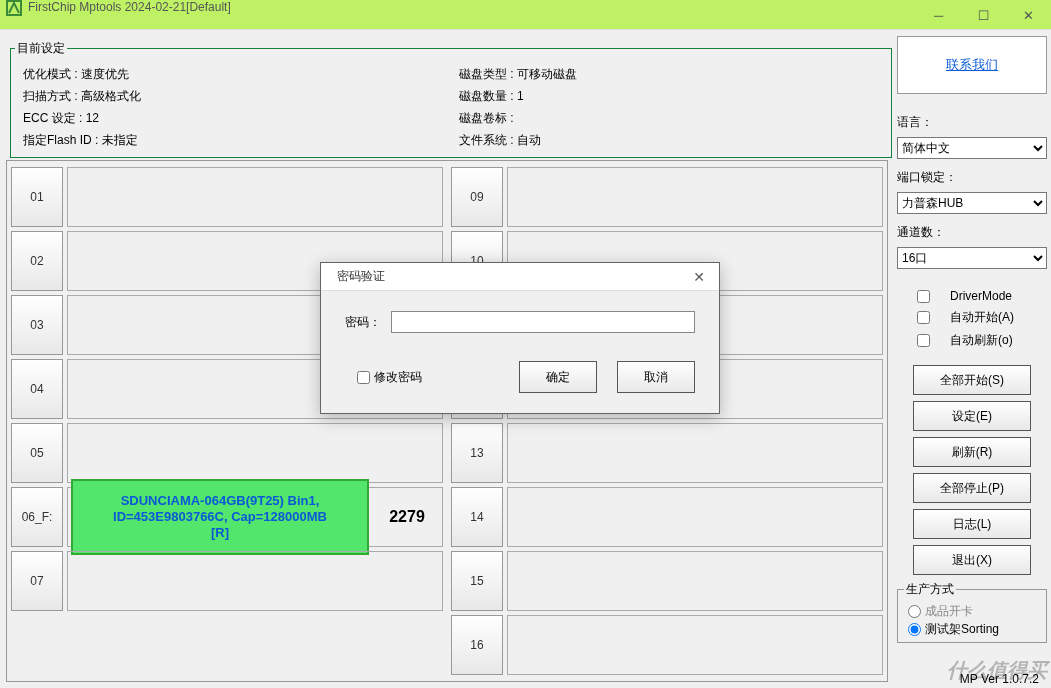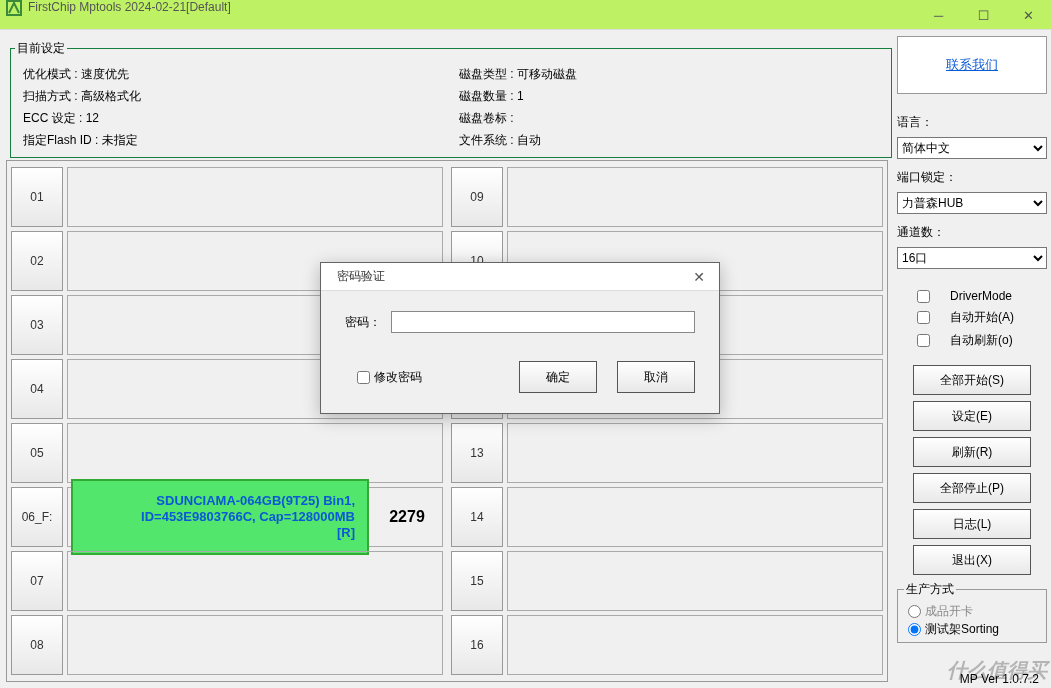--- a/index.html
+++ b/index.html
@@ -17,21 +17,21 @@
   
   .settings-box { position: absolute; left: 6px; top: 6px; width: 882px; height: 118px; }
   .settings-cols { display: flex; }
   .settings-col { flex: 1; padding: 2px 8px; line-height: 22px; font-size: 12px; color: #000; }
   
   .ports-box { position: absolute; left: 6px; top: 130px; width: 882px; height: 522px; border: 1px solid #999; display:flex; }
   .port-col { flex: 1; padding: 6px 4px; }
   .port-row { display: flex; align-items: stretch; height: 60px; margin-bottom: 4px; }
   .port-btn { width: 52px; border: 1px solid #999; background: linear-gradient(#fff,#e8e8e8); display: flex; align-items: center; justify-content: center; font-size: 12px; color: #333; }
   .port-info { flex: 1; border: 1px solid #aaa; margin-left: 4px; display: flex; align-items: center; }
-  .port-card { flex: 1; background: #53e66d; border: 2px solid #3a3; color: #0b59d6; font-weight: bold; font-size: 13px; text-align: right; padding: 12px; margin: 3px; line-height: 16px; }
+  .port-card { flex: 1; background: #53e66d; border: 2px solid #3a3; color: #0b59d6; font-weight: bold; font-size: 13px; text-align: center; padding: 12px; margin: 3px; line-height: 16px; }
   .port-num { width: 70px; text-align: center; font-weight: bold; font-size: 16px; color: #000; }
   
   .right-panel { position: absolute; right: 4px; top: 6px; width: 150px; display: flex; flex-direction: column; gap: 6px; }
   .contact-btn { border: 1px solid #999; background: #fff; height: 58px; display:flex; align-items:center; justify-content:center; color: #0c5bd6; text-decoration: underline; font-size:13px; margin-bottom:10px;}
   .label { font-size: 12px; color: #000; margin-top:4px;}
   select { font-size: 12px; width: 100%; height: 22px; border: 1px solid #777; background: #fff; }
   .checkbox-row { display:flex; align-items:center; gap:20px; font-size:12px; padding-left:20px; }
   .side-btn { height: 30px; border: 1px solid #555; background: linear-gradient(#fff,#e8e8e8); font-size: 12px; width: 118px; align-self:center; }
   fieldset.prod { border: 1px solid #999; margin: 0; padding: 4px 6px; }
   .radio-row { display:flex; align-items:center; gap:4px; font-size:12px; padding-left:4px; line-height:18px; color:#888;}
@@ -113,24 +113,20 @@
           <div class="port-btn">06_F:</div>
           <div class="port-info">
             <div class="port-card">SDUNCIAMA-064GB(9T25)  Bin1,<br>ID=453E9803766C, Cap=128000MB<br>[R]</div>
             <div class="port-num">2279</div>
           </div>
         </div>
         <div class="port-row">
           <div class="port-btn">07</div>
           <div class="port-info"></div>
         </div>
-        <div class="port-row">
-          <div class="port-btn">08</div>
-          <div class="port-info"></div>
-        </div>
       </div>
     <div class="port-col" id="ports-right">
         <div class="port-row">
           <div class="port-btn">09</div>
           <div class="port-info"></div>
         </div>
         <div class="port-row">
           <div class="port-btn">10</div>
           <div class="port-info"></div>
         </div>

